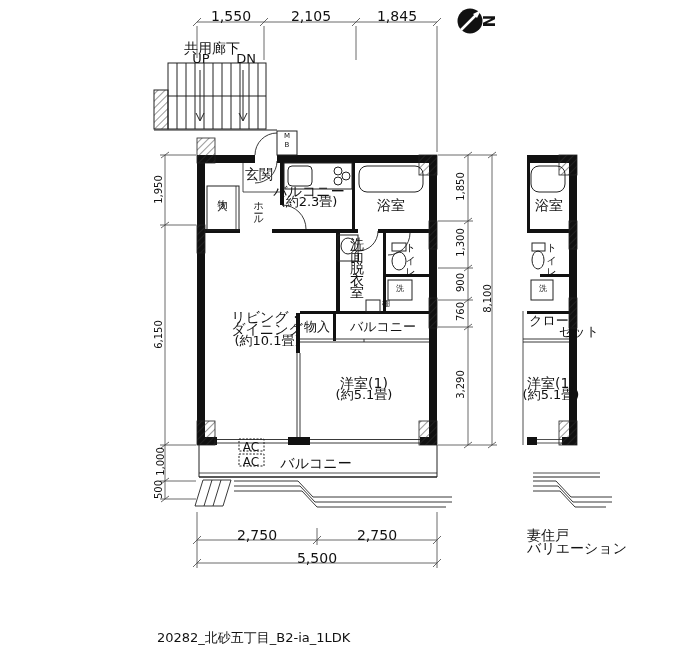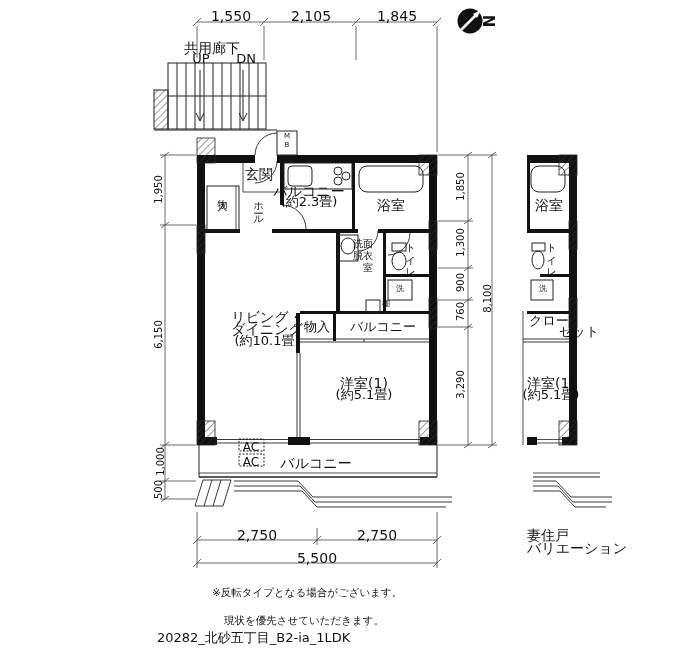--- a/index.html
+++ b/index.html
@@ -4,21 +4,21 @@
 <style>
   *{margin:0;padding:0;box-sizing:border-box}
   html,body{background:#fff}
   body{width:700px;height:650px;font-family:"DejaVu Sans",sans-serif;color:#111}
   .canvas{position:relative;width:700px;height:650px;background:#fff;overflow:hidden}
   svg{position:absolute;left:0;top:0}
   .lbl{position:absolute;font-size:14px;line-height:1.15;white-space:nowrap;transform:translateX(-50%)}
   .lbl-l{position:absolute;font-size:14px;white-space:nowrap}
   .rot{position:absolute;width:60px;text-align:center;font-size:10px;white-space:nowrap;transform:rotate(-90deg)}
   .vtext{position:absolute;writing-mode:vertical-rl;text-orientation:upright;font-size:10px;letter-spacing:1px;line-height:1;white-space:nowrap}
-  .wrap2{position:absolute;width:23px;font-size:10px;line-height:12px;text-align:right;word-break:break-all}
+  .wrap2{position:absolute;width:23px;font-size:14px;line-height:12px;text-align:left;word-break:break-all}
   .s9{font-size:13px}.s8{font-size:8px}.s7{font-size:7px}.s65{font-size:12px}
   .note{position:absolute;font-size:10.5px;white-space:nowrap}
   .nrot{position:absolute;font-size:15px;font-weight:bold;transform:rotate(90deg)}
 </style>
 </head>
 <body>
 
 <div class="canvas">
 
 <svg width="700" height="650" viewBox="0 0 700 650">
@@ -287,18 +287,16 @@
 <div class="lbl s8" style="left:543px;top:284px">洗</div>
 <div class="lbl s9" style="left:549px;top:314px">クロー</div>
 <div class="lbl s9" style="left:579px;top:325px">ゼット</div>
 <div class="lbl" style="left:551px;top:375px">洋室(1)</div>
 <div class="lbl s9" style="left:551px;top:388px">(約5.1畳)</div>
 <div class="lbl-l" style="left:527px;top:527px">妻住戸</div>
 <div class="lbl-l" style="left:527px;top:540px">バリエーション</div>
 
 <div class="nrot" style="left:482px;top:12px">N</div>
 
-<div class="note" style="left:212px;top:586px">※反転タイプとなる場合がございます。</div>
-<div class="note" style="left:224px;top:614px">現状を優先させていただきます。</div>
 
 <div class="lbl-l s9" style="left:157px;top:629px">20282_北砂五丁目_B2-ia_1LDK</div>
 
 </div>
 
 </body></html>

